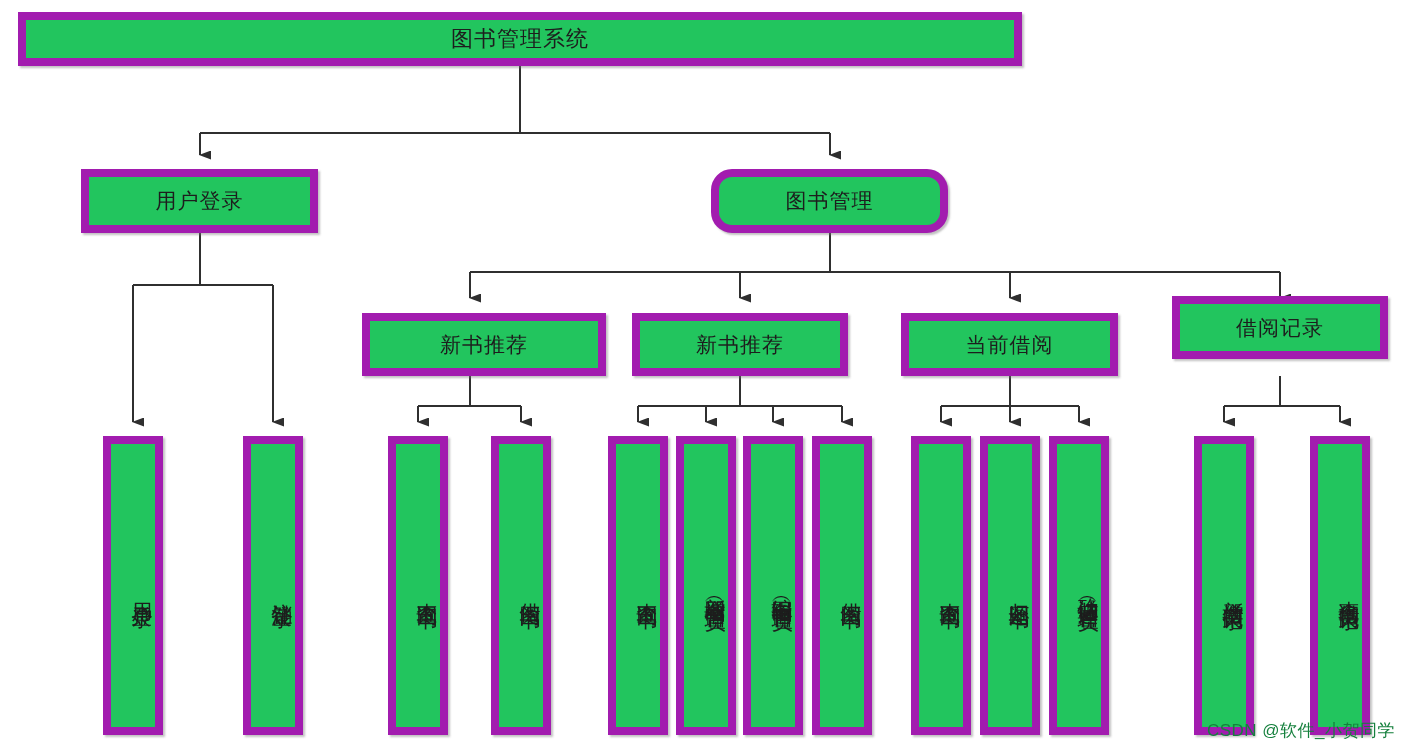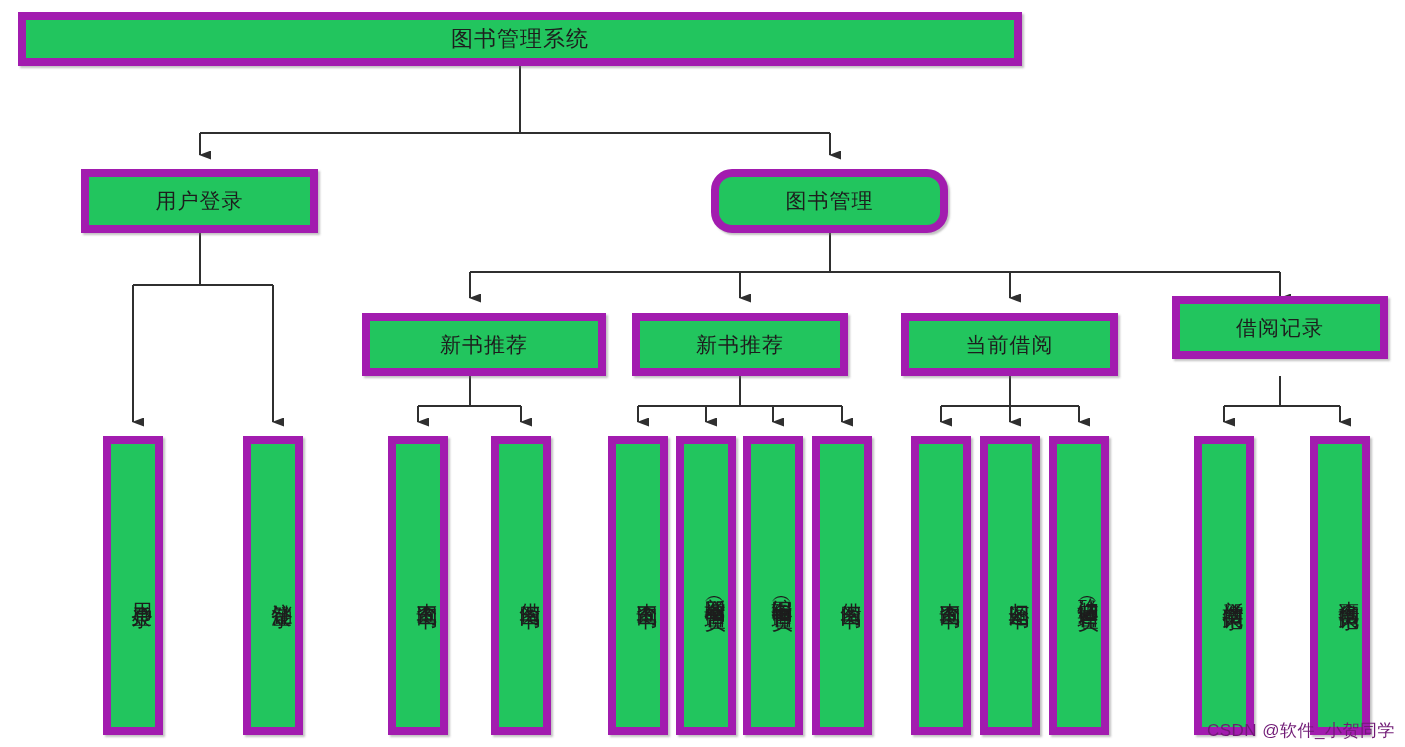--- a/index.html
+++ b/index.html
@@ -59,21 +59,21 @@
   .node-v > span {
     writing-mode: vertical-rl;
     text-orientation: upright;
     display: block;
   }
   #watermark {
     position: absolute;
     right: 10px;
     bottom: 5px;
     font-size: 17px;
-    color: #701a75;
+    color: #15803d;
     letter-spacing: 0.5px;
     white-space: nowrap;
     user-select: none;
   }
 </style>
 </head>
 <body>
 
 <div id="diagram-root">
 

